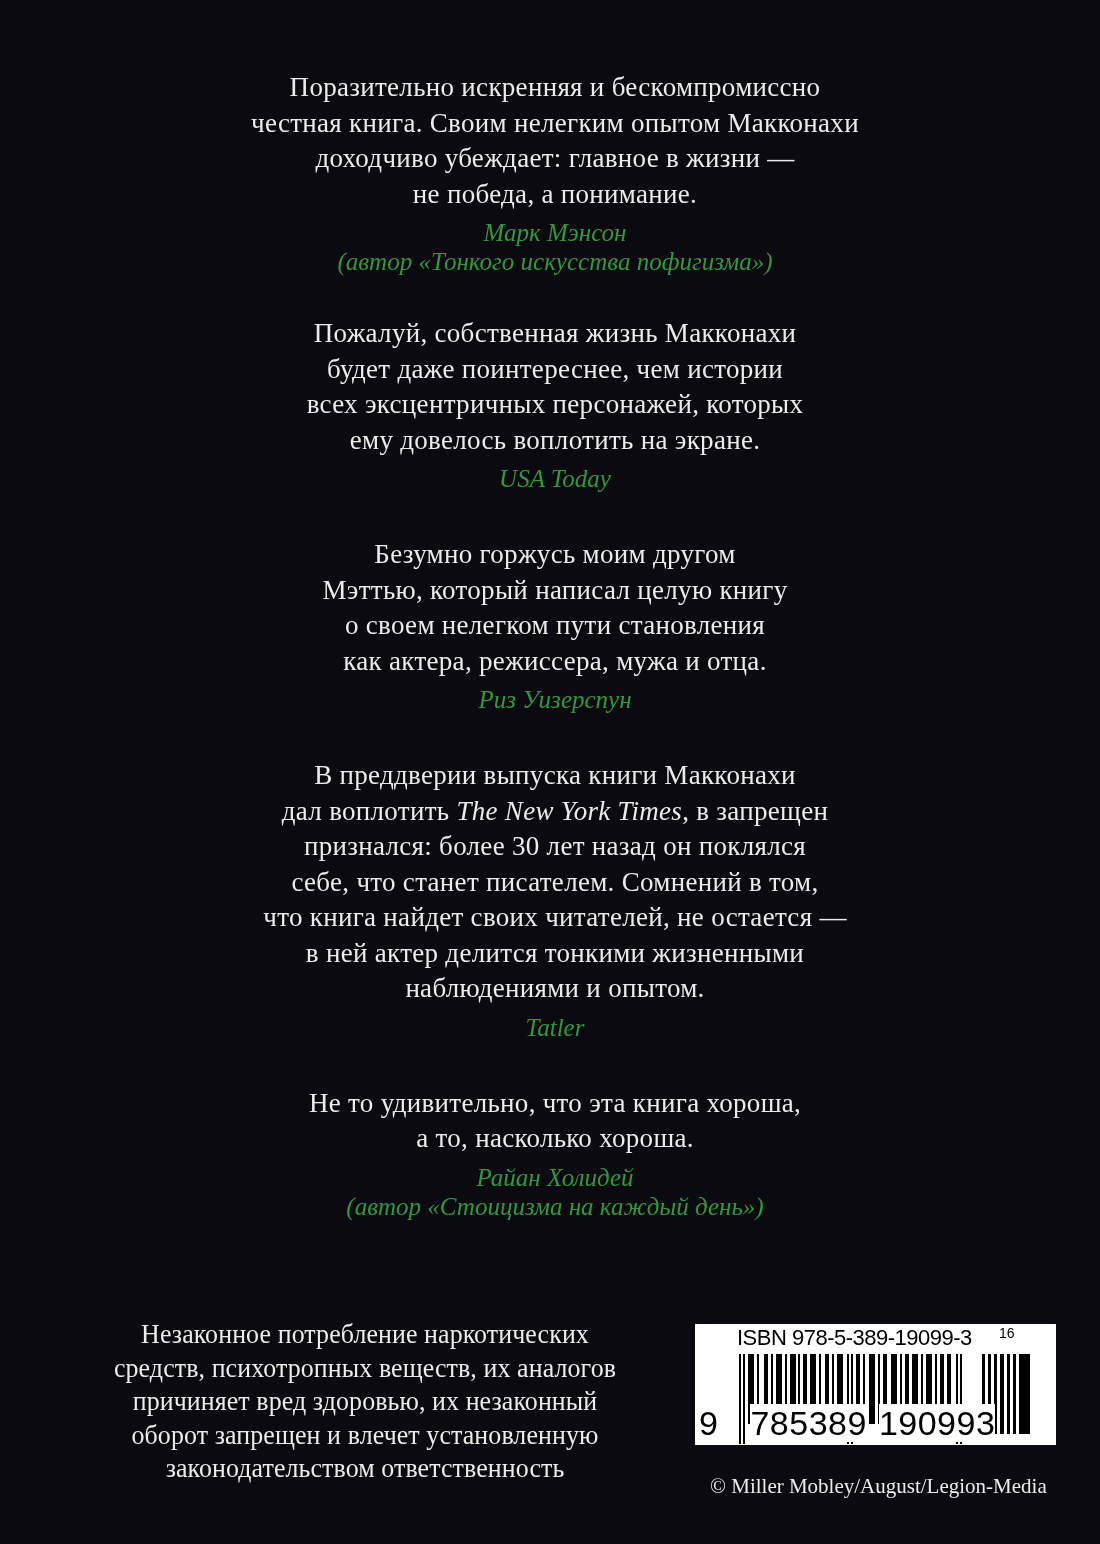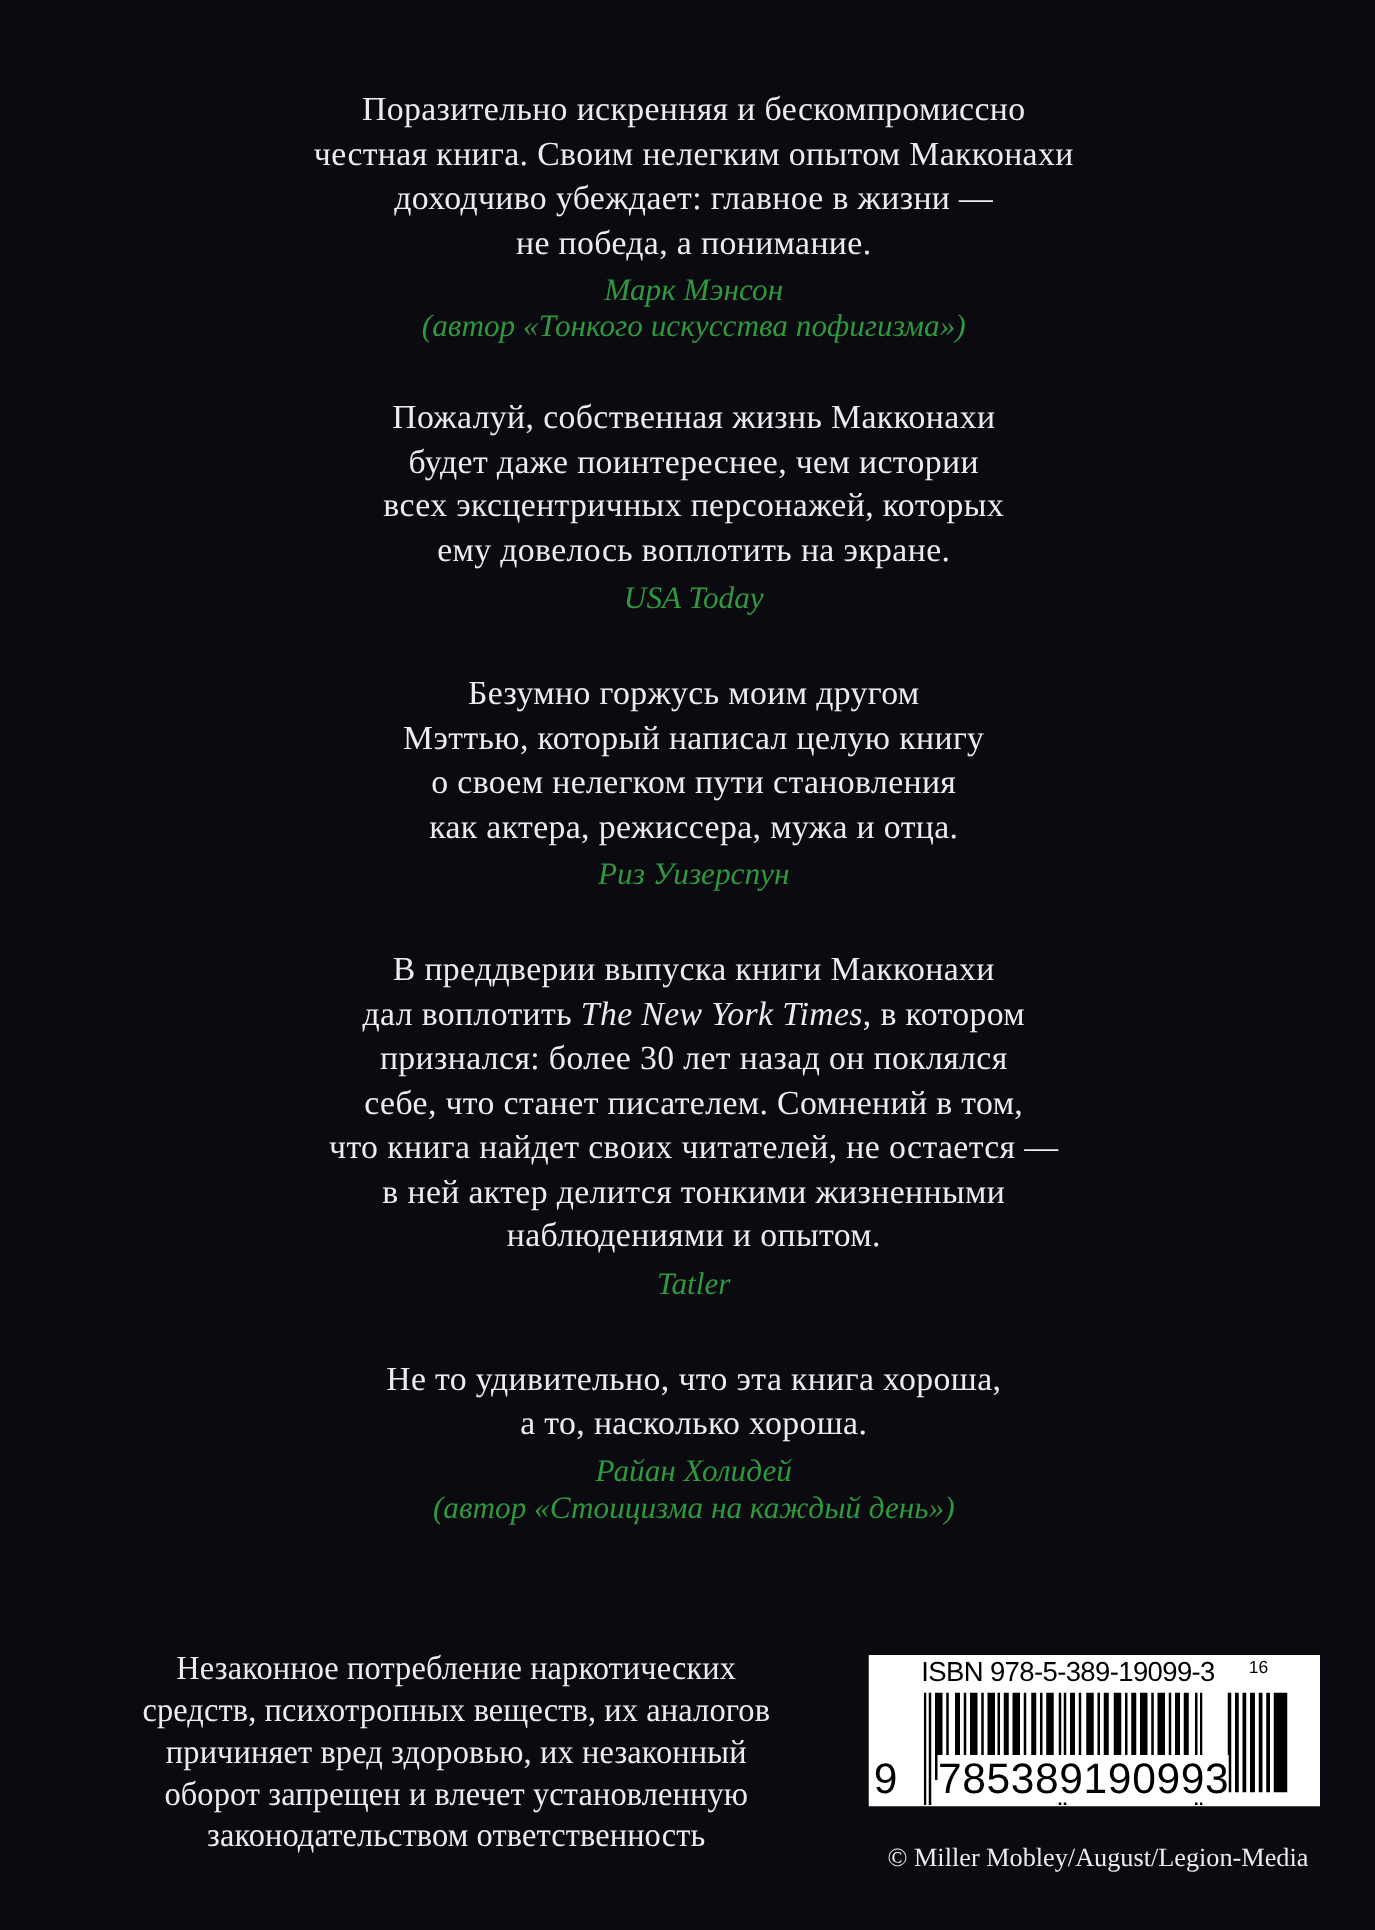--- a/index.html
+++ b/index.html
@@ -126,21 +126,21 @@
       <span class="line">как актера, режиссера, мужа и отца.</span>
     </div>
     <div class="attr">
       <span class="line">Риз Уизерспун</span>
     </div>
   </div>
 
   <div class="quote" style="margin-top:44px;">
     <div class="quote-text">
       <span class="line">В преддверии выпуска книги Макконахи</span>
-      <span class="line"><span>дал воплотить </span><em>The New York Times</em><span>, в котором</span></span>
+      <span class="line"><span>дал воплотить </span><em>The New York Times</em><span>, в запрещен</span></span>
       <span class="line">признался: более 30 лет назад он поклялся</span>
       <span class="line">себе, что станет писателем. Сомнений в том,</span>
       <span class="line">что книга найдет своих читателей, не остается —</span>
       <span class="line">в ней актер делится тонкими жизненными</span>
       <span class="line">наблюдениями и опытом.</span>
     </div>
     <div class="attr">
       <span class="line">Tatler</span>
     </div>
   </div>
@@ -211,17 +211,17 @@
       <rect x="0" y="0" width="3" height="80"></rect>
         <rect x="6" y="0" width="3" height="80"></rect>
       <rect x="12" y="0" width="3" height="80"></rect>
         <rect x="18" y="0" width="4" height="80"></rect>
       <rect x="25" y="0" width="3" height="80"></rect>
         <rect x="31" y="0" width="3" height="80"></rect>
       <rect x="37" y="0" width="11" height="80"></rect>
     </g>
   </svg>
   <div class="bar-digits">
-    <span>9</span><span style="margin-left:32px">785389</span><span style="">190993</span>
+    <span>9</span><span style="margin-left:32px">785389</span><span style="margin-left:12px">190993</span>
   </div>
 </div>
 
 <div class="credit">© Miller Mobley/August/Legion-Media</div>
 
 </body></html>

